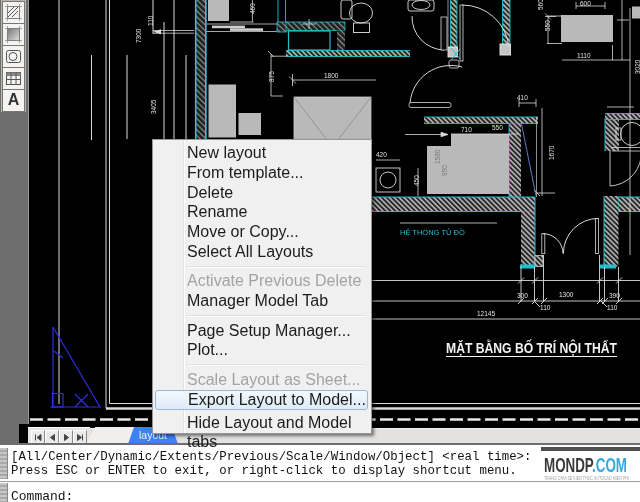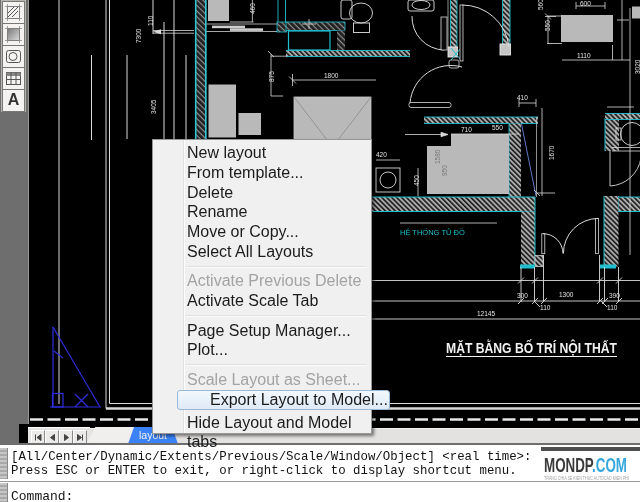--- a/index.html
+++ b/index.html
@@ -17,21 +17,21 @@
 #cmd pre{margin:0;position:absolute;left:11px;top:5px;font-family:"Liberation Mono",monospace;font-size:12.4px;line-height:14px;color:#111;}
 #cmdsep{position:absolute;left:0;top:36px;width:640px;height:1px;background:#9a9a9a;border-bottom:1px solid #fff;}
 #cprompt{position:absolute;left:11px;top:44px;font-family:"Liberation Mono",monospace;font-size:13px;color:#111;}
 .grip{position:absolute;left:0;width:7px;background:repeating-linear-gradient(#c6c6c6 0 2px,#a8a8a8 2px 4px);border-right:1px solid #888;}
 #logo{position:absolute;left:541px;top:2px;width:99px;height:34px;background:#fff;}
 #logobar{position:absolute;left:0;top:0;width:99px;height:4px;background:#4f4f4f;}
 #menu{position:absolute;left:152px;top:139px;width:218px;height:293px;background:#f0f0f0;border:1px solid #979797;box-shadow:2px 2px 3px rgba(0,0,0,0.5);font-size:16px;letter-spacing:0px;color:#1b1b1b;}
 #menu .gut{position:absolute;left:30px;top:0;bottom:0;width:0;border-left:1px solid #e2e2e2;border-right:1px solid #fff;}
 .mi{position:absolute;left:2px;width:213px;height:19.8px;line-height:19.8px;padding-left:32px;box-sizing:border-box;}
 .mi.dis{color:#a3a3a3;}
-.mi.hl{background:linear-gradient(#f2f8fd,#dfeaf6);border:1px solid #98b8d8;border-radius:3px;height:20px;line-height:17px;margin-left:22px;}
+.mi.hl{background:linear-gradient(#f2f8fd,#dfeaf6);border:1px solid #98b8d8;border-radius:3px;height:20px;line-height:17px;}
 .msep{position:absolute;left:33px;width:180px;height:0;border-top:1px solid #e0e0e0;border-bottom:1px solid #fbfbfb;}
 </style></head>
 <body>
 <svg id="draw" width="640" height="445">
 <defs>
 <pattern id="h" width="3.5" height="3.5" patternUnits="userSpaceOnUse" patternTransform="rotate(45)">
 <rect width="3.5" height="3.5" fill="#1a1a1a"></rect>
 <rect width="3.5" height="1.9" fill="#ababab"></rect>
 </pattern>
 <pattern id="h2" width="4" height="4" patternUnits="userSpaceOnUse" patternTransform="rotate(45)">
@@ -344,21 +344,21 @@
 <div id="menu">
 <div class="gut"></div>
 <div class="mi" style="top:3px">New layout</div>
 <div class="mi" style="top:22.8px">From template...</div>
 <div class="mi" style="top:42.6px">Delete</div>
 <div class="mi" style="top:62.4px">Rename</div>
 <div class="mi" style="top:82.2px">Move or Copy...</div>
 <div class="mi" style="top:102px">Select All Layouts</div>
 <div class="msep" style="top:126px"></div>
 <div class="mi dis" style="top:131.4px">Activate Previous Delete</div>
-<div class="mi" style="top:151.2px">Activate Scale Tab</div>
+<div class="mi" style="top:151.2px">Manager Model Tab</div>
 <div class="msep" style="top:175.2px"></div>
 <div class="mi" style="top:180.6px">Page Setup Manager...</div>
 <div class="mi" style="top:200.4px">Plot...</div>
 <div class="msep" style="top:224.4px"></div>
 <div class="mi dis" style="top:229.8px">Scale Layout as Sheet...</div>
 <div class="mi hl" style="top:249.6px">Export Layout to Model...</div>
 <div class="mi" style="top:272.5px">Hide Layout and Model tabs</div>
 </div>
 
 </body></html>

